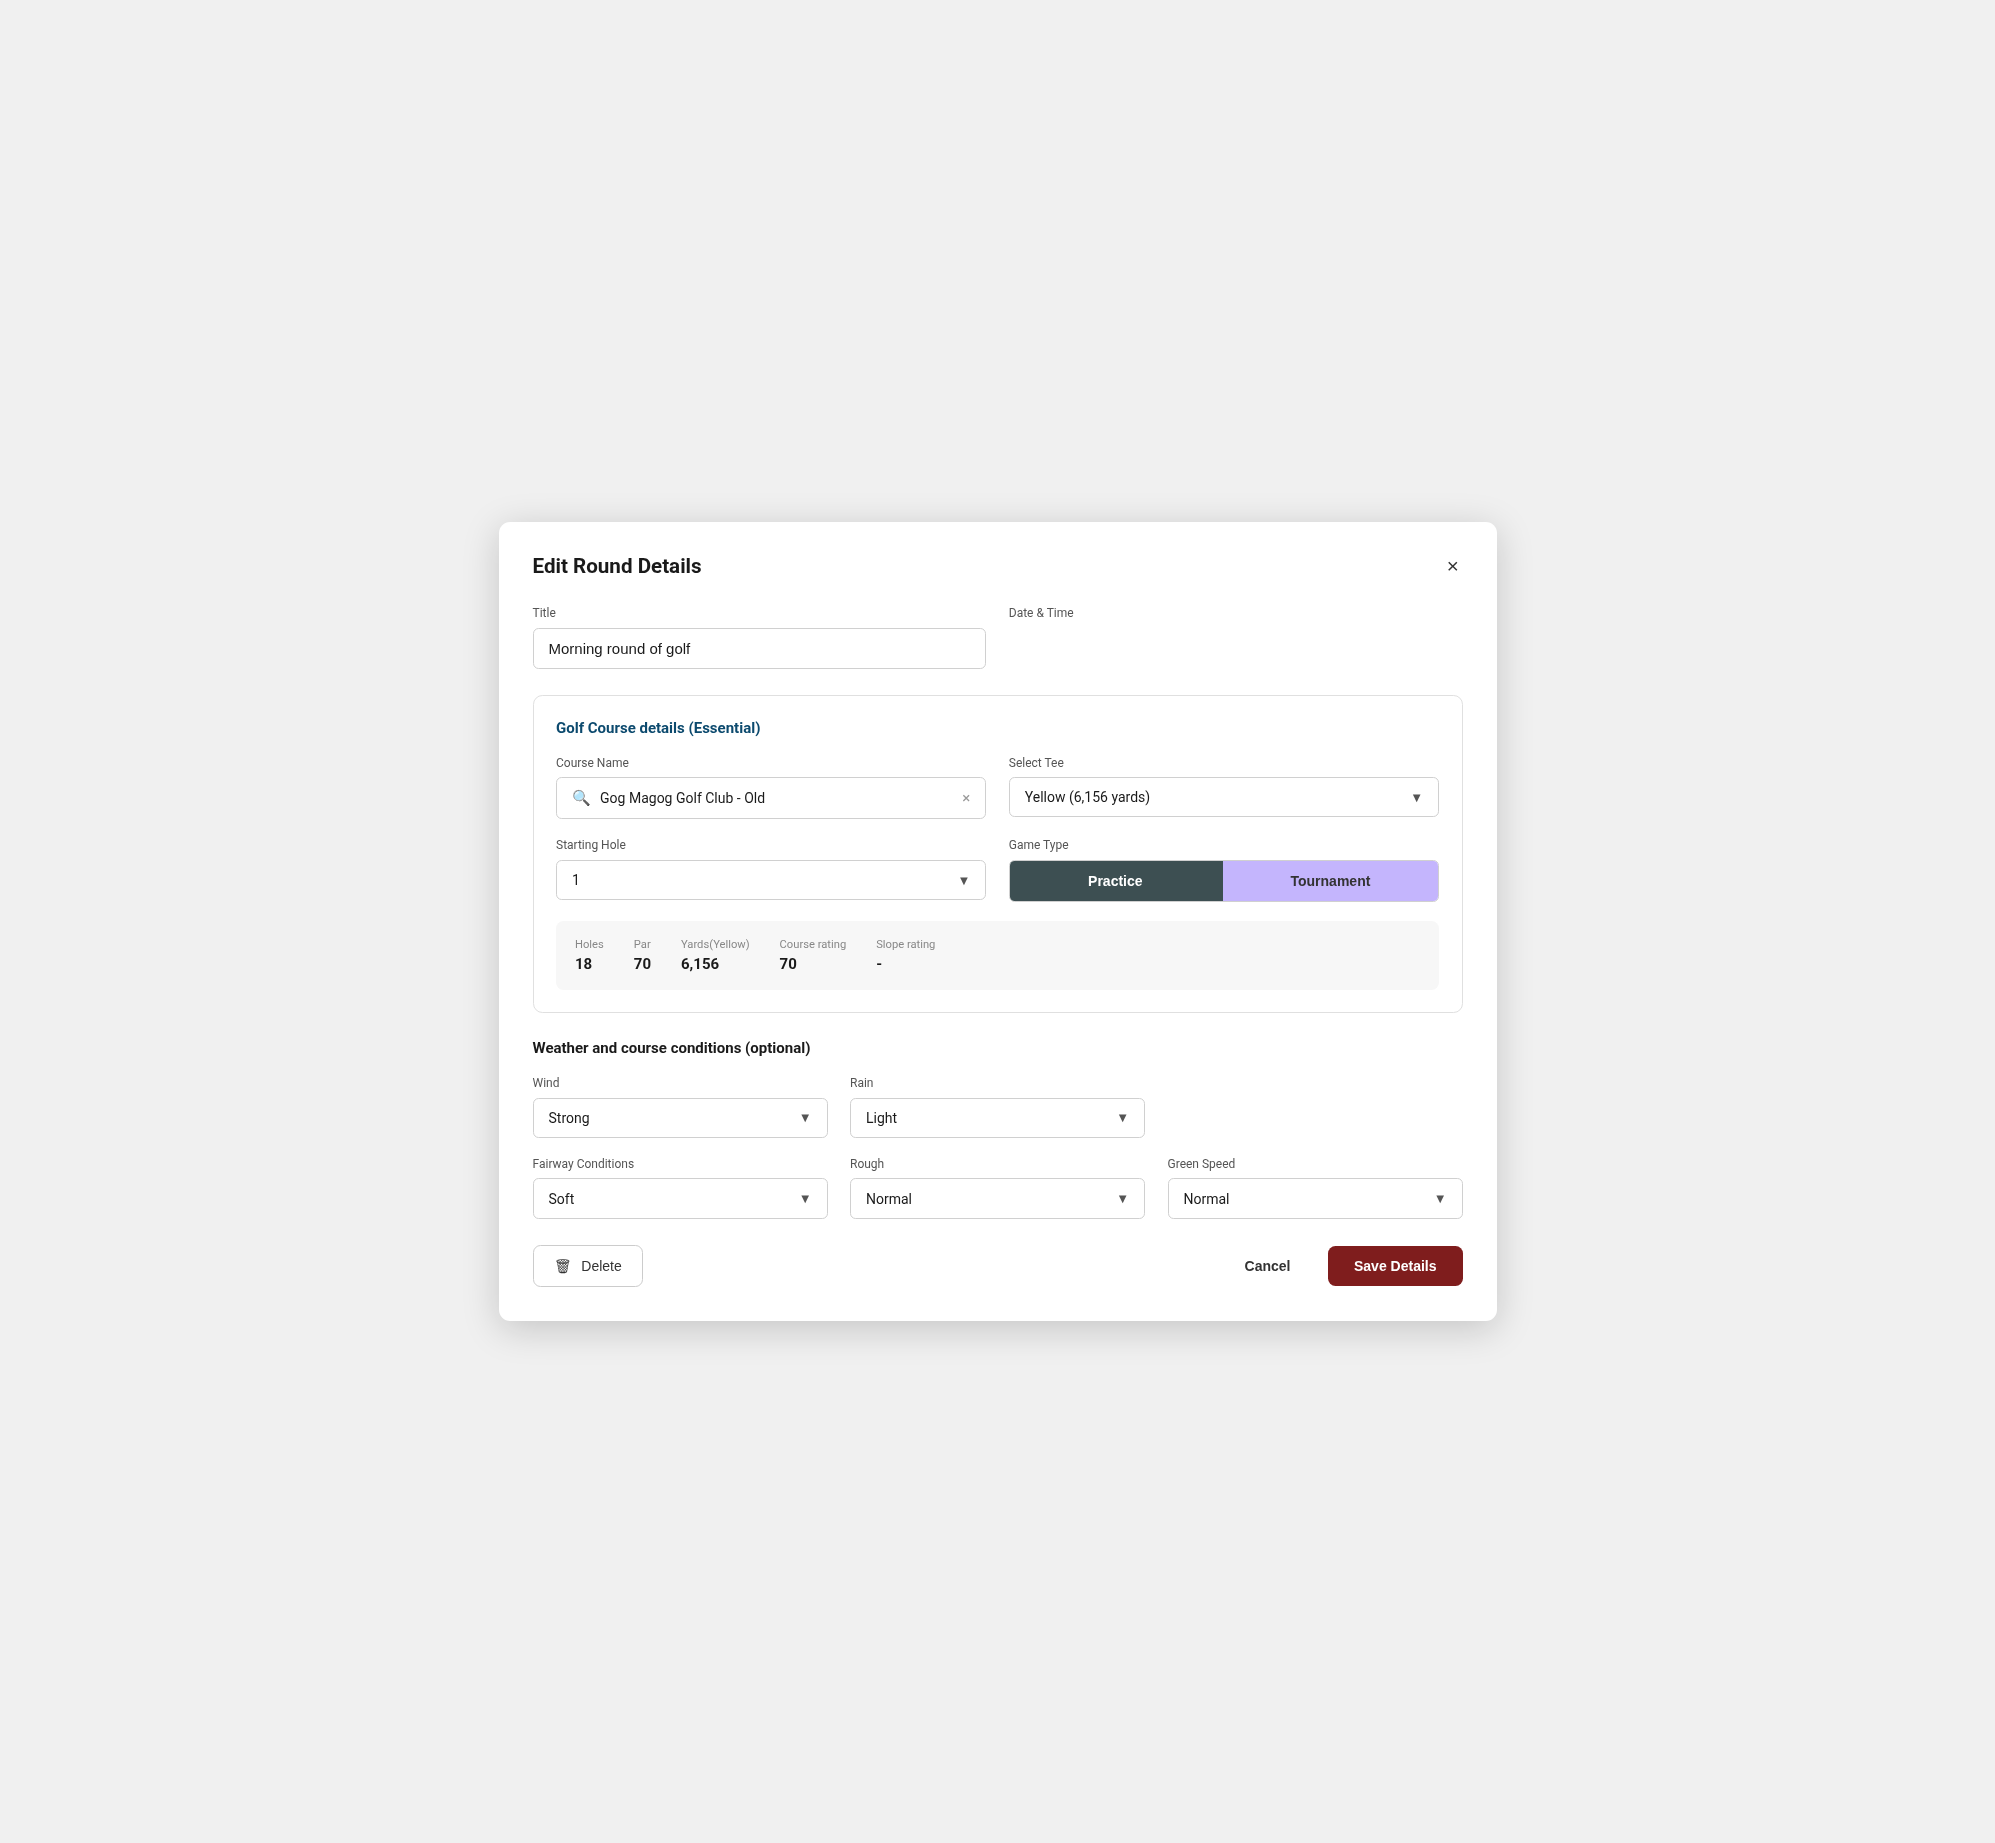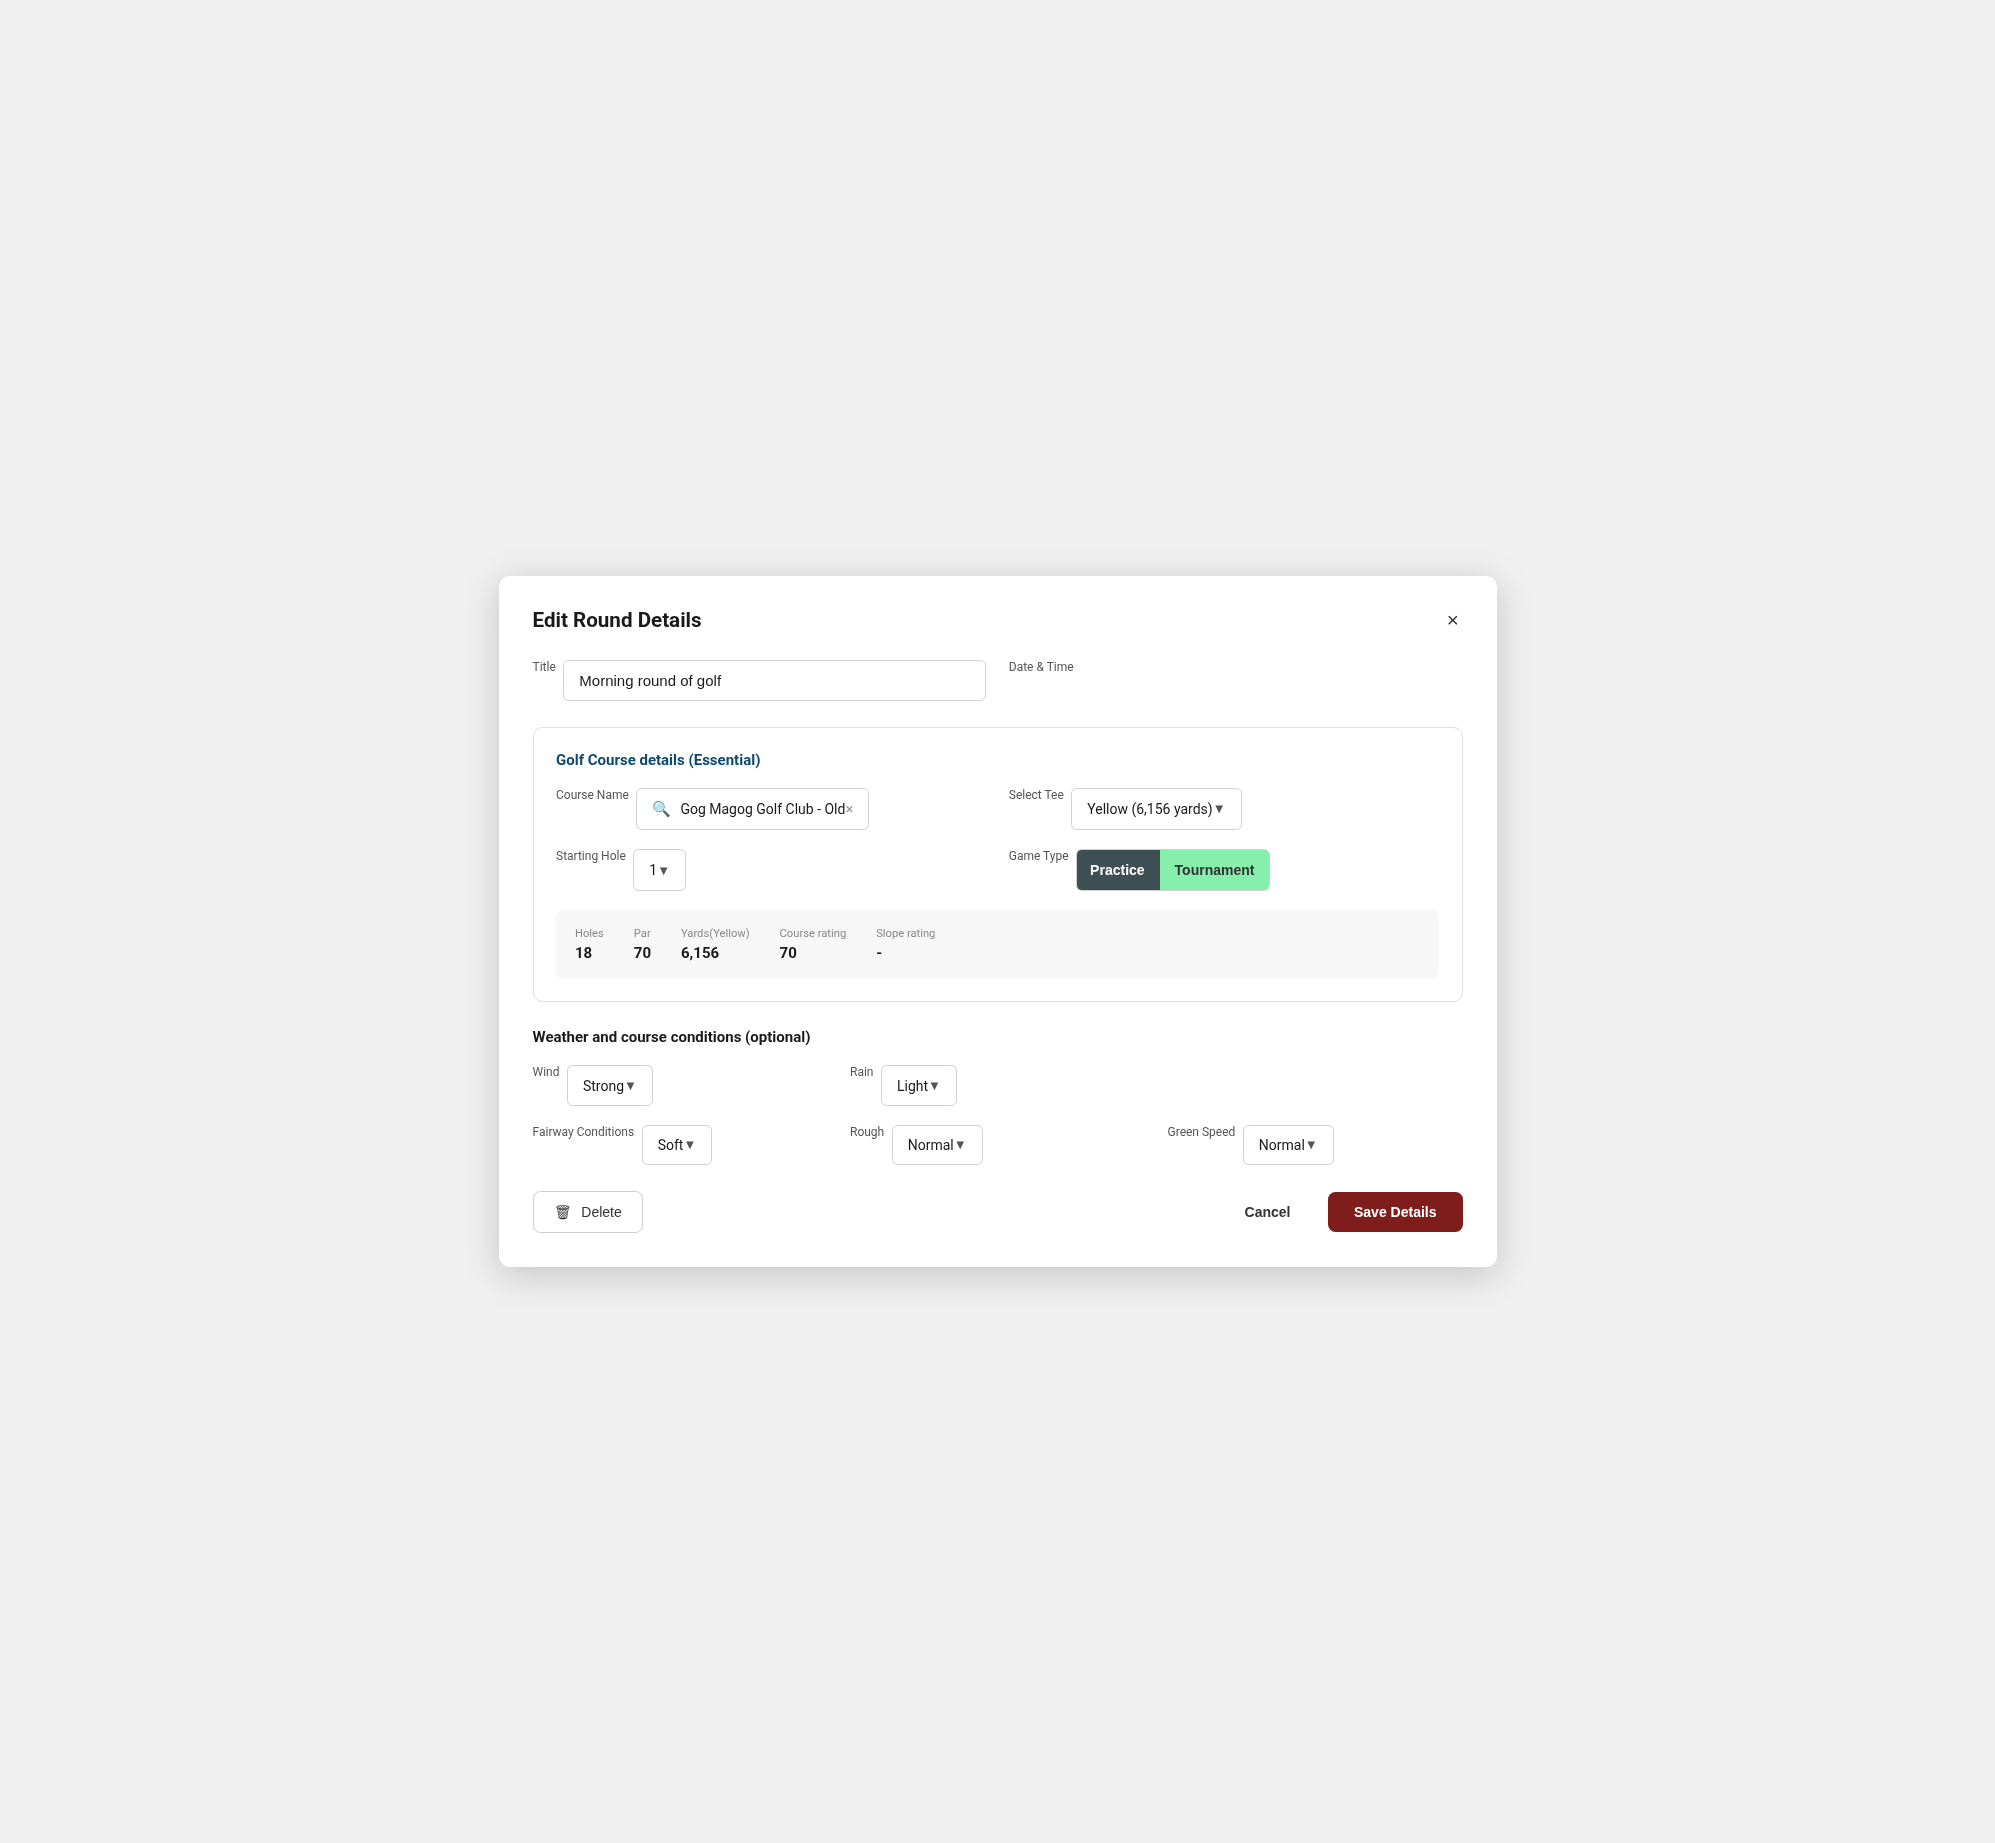--- a/index.html
+++ b/index.html
@@ -41,21 +41,21 @@
       line-height: 1;
       padding: 3.7px;
     }
     .top-row {
       display: flex;
       gap: 22.5px;
       margin-bottom: 26px;
     }
     .field-group {
       display: flex;
-      flex-direction: row;
+      flex-direction: column;
       gap: 7.5px;
     }
     .field-label {
       font-size: 12px;
       color: #555;
     }
     .title-group {
       flex: 1;
     }
     .date-group {
@@ -175,21 +175,21 @@
       cursor: pointer;
       border: none;
       outline: none;
     }
     .toggle-btn.active {
       background: #3d4f52;
       color: #fff;
       padding-left: 13px;
     }
     .toggle-btn.inactive {
-      background: #86efac;
+      background: #c4b5fd;
       color: #333;
     }
     .course-info-box {
       background: #f7f7f7;
       border-radius: 7.5px;
       padding: 17px 19px;
       display: flex;
       align-items: center;
       gap: 30px;
     }

